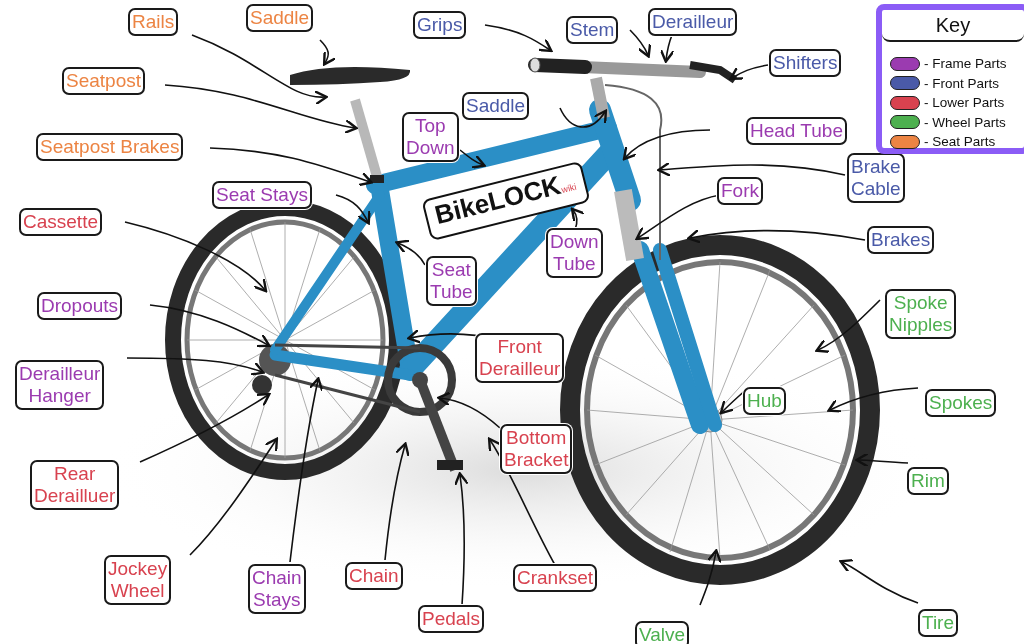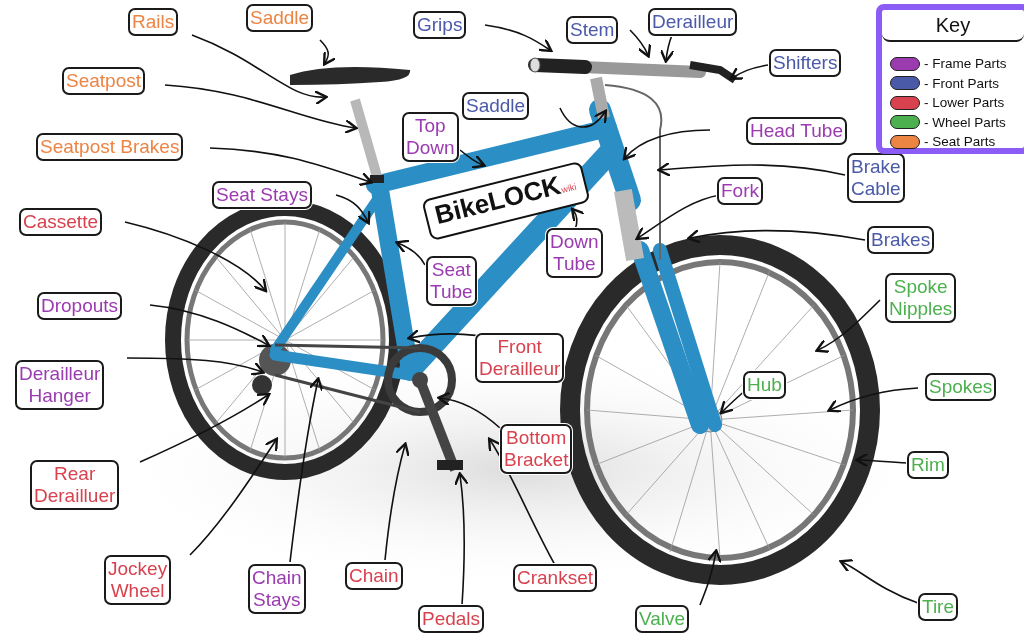--- a/index.html
+++ b/index.html
@@ -7,21 +7,21 @@
   #stage { position:absolute; left:0; top:0; width:1024px; height:644px; }
   #art { position:absolute; left:0; top:0; }
   .lbl {
     position:absolute; background:#fff; border:2px solid #1a1a1a; border-radius:7px;
     font-size:19px; line-height:22px; padding:1px 2px; text-align:center; white-space:pre;
     box-shadow:0 0 0 1px #fff;
   }
   .frame { color:#9b3bb0; }
   .front { color:#4a5aa8; }
   .lower { color:#d8424f; }
-  .wheel { color:#4db04f; }
+  .wheel { color:#4db04f;margin-top:16px; }
   .seat  { color:#ec8443; }
   #key { position:absolute; left:876px; top:4px; width:142px; height:138px; border:6px solid #8b5cf6; border-radius:8px; background:#fff; }
   #key .ktitle { height:30px; border-bottom:2px solid #1a1a1a; border-radius:8px; font-size:20px; line-height:30px; text-align:center; color:#111; }
   #key .krow { display:flex; align-items:center; height:19.5px; padding-left:8px; font-size:13.5px; color:#111; }
   #key .sw { width:28px; height:12px; border-radius:7px; border:1.5px solid #222; margin-right:4px; }
   .logo { position:absolute; left:424px; top:180px; transform:rotate(-14deg); border:2px solid #111; border-radius:8px; background:#fff; padding:0 8px; font-size:26px; font-weight:bold; color:#111; line-height:32px; }
   .logo small { font-size:9px; color:#d8424f; font-weight:normal; }
 </style>
 </head>
 <body>

